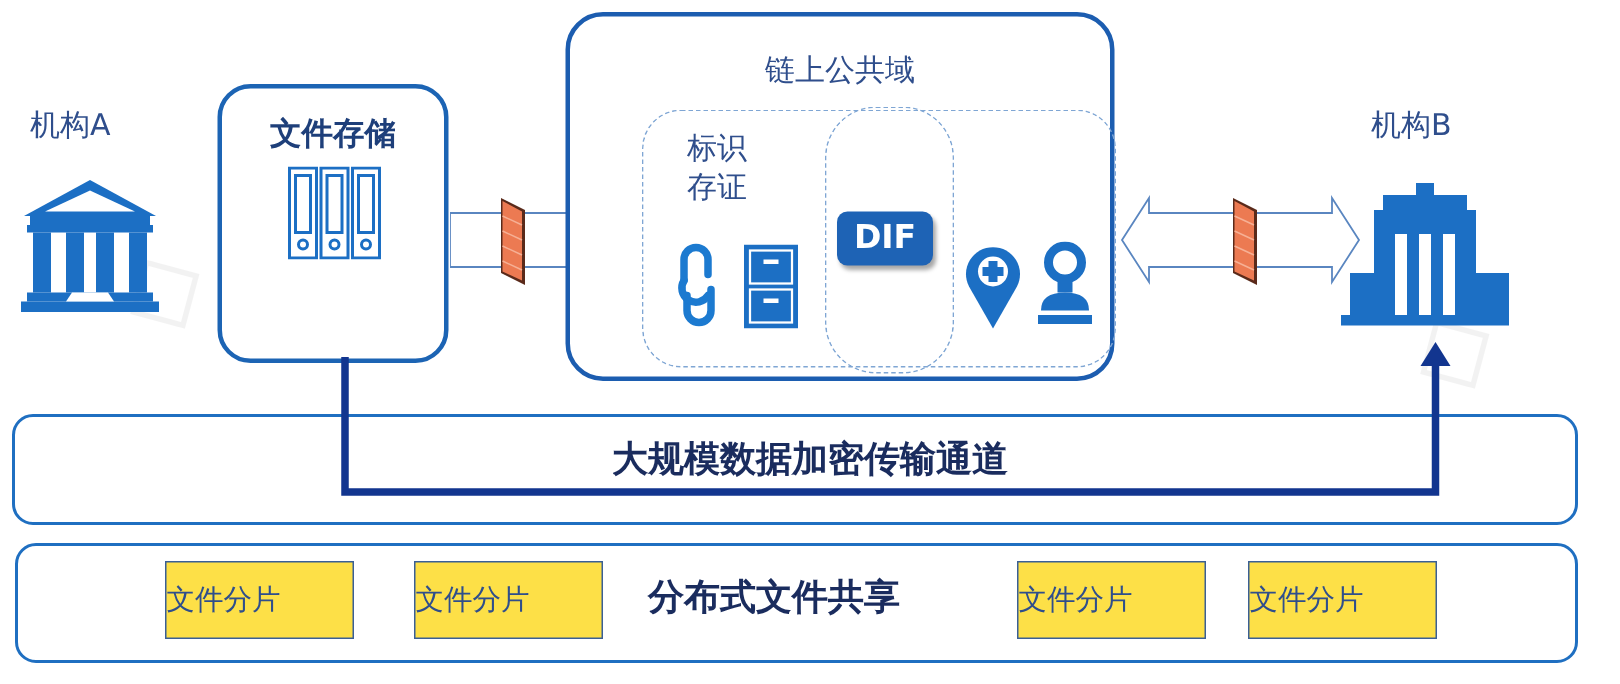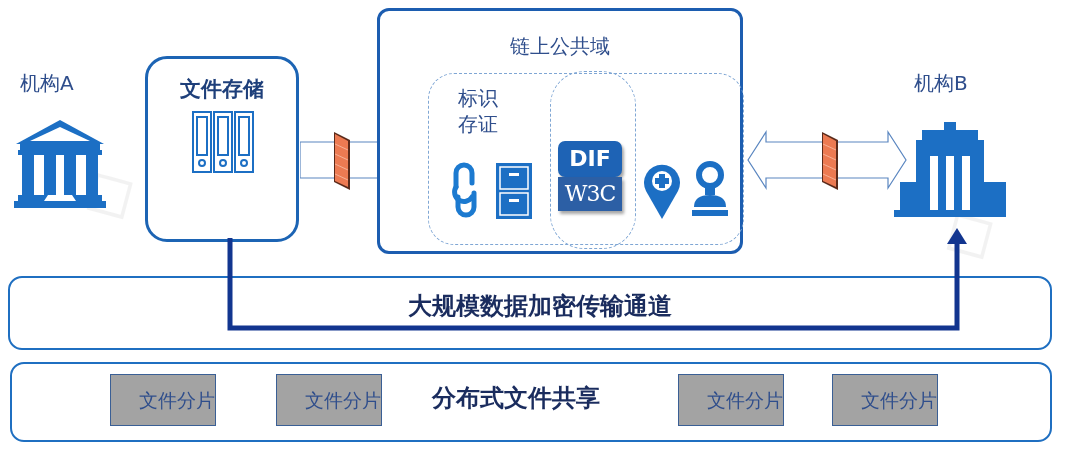--- a/index.html
+++ b/index.html
@@ -3,32 +3,32 @@
 <meta charset="utf-8">
 <style>
   html, body { margin:0; padding:0; }
   body { width:1080px; height:456px; position:relative; background:#ffffff; overflow:hidden;
          font-family: "DejaVu Sans", "Liberation Sans", sans-serif; color:#2b4a8a; }
   .abs { position:absolute; }
   .label-inst { font-size:20px; color:#2f4e8c; }
   .storage-box { left:145px; top:56px; width:154px; height:186px; border:3px solid #1c64b4; border-radius:22px; box-sizing:border-box; background:#fff; }
   .storage-title { left:0; width:100%; top:16px; text-align:center; font-size:21px; font-weight:bold; color:#1e3f7a; }
   .storage-desc { left:14px; top:126px; font-size:14px; line-height:18px; color:#2d4d8a; }
-  .chain-box { left:377px; top:8px; width:366px; height:246px; border:3px solid #1c5db0; border-radius:12px; box-sizing:border-box; background:#fff; }
+  .chain-box { left:377px; top:8px; width:366px; height:246px; border:3px solid #1c5db0; border-radius:25px; box-sizing:border-box; background:#fff; }
   .chain-title { left:0; width:100%; top:22px; text-align:center; font-size:20px; color:#2f4e8c; }
   .dash-outer { left:48px; top:62px; width:316px; height:172px; border:1.5px dashed #7fa6d4; border-radius:26px; box-sizing:border-box; }
   .dash-mid { left:170px; top:60px; width:86px; height:178px; border:1.5px dashed #7fa6d4; border-radius:34px; box-sizing:border-box; }
   .zone-label { font-size:20px; line-height:26px; color:#2f4e8c; text-align:center; }
   .dif-badge { left:178px; top:90px; width:64px; height:36px; background:#1e63b5; border-radius:7px; color:#fff; font-weight:bold; font-size:22px; text-align:center; line-height:36px; box-shadow:2px 3px 3px rgba(0,0,0,0.35);margin-top:40px; }
   .w3c-badge { left:178px; top:166px; width:64px; height:34px; background:#2c5fa5; color:#fff; font-size:22px; text-align:center; line-height:34px; font-family:"DejaVu Serif", serif; box-shadow:2px 3px 3px rgba(0,0,0,0.35); letter-spacing:-1px; }
   .band { border:2.5px solid #1f6fc1; border-radius:14px; box-sizing:border-box; background:#fff; }
   .band1 { left:8px; top:276px; width:1044px; height:74px; }
   .band2 { left:10px; top:362px; width:1042px; height:80px; }
   .band1-title { left:0; width:100%; top:290px; text-align:center; font-size:24px; font-weight:bold; color:#1a2c5e; }
-  .shard { border:1.5px solid #3a5f95; box-sizing:border-box; width:106px; height:52px; top:374px; text-align:right; line-height:50px; font-size:19px; color:#2f4e8c; background:#a3a3a3; }
+  .shard { border:1.5px solid #3a5f95; box-sizing:border-box; width:126px; height:52px; top:374px; text-align:left; line-height:50px; font-size:19px; color:#2f4e8c; background:#fde047; }
   .band2-title { left:432px; top:382px; font-size:24px; font-weight:bold; color:#1a2c5e; }
   .wm { color:rgba(0,0,0,0.05); font-size:70px; font-weight:bold; transform:rotate(-30deg); }
 </style>
 </head>
 <body>
 
 <div class="abs wm" style="left:80px;top:150px;">◇</div>
 <div class="abs wm" style="left:940px;top:190px;">◇</div>
 
 <div class="abs label-inst" style="left:20px;top:70px;">机构A</div>
@@ -95,21 +95,20 @@
   </svg>
   <svg class="abs" style="left:116px;top:152px;" width="36" height="56" viewBox="0 0 36 56">
     <rect x="0" y="0" width="36" height="56" fill="#1c6fc4"></rect>
     <rect x="4" y="4" width="28" height="22" fill="none" stroke="#fff" stroke-width="1.5"></rect>
     <rect x="4" y="30" width="28" height="22" fill="none" stroke="#fff" stroke-width="1.5"></rect>
     <rect x="13" y="10" width="10" height="3" fill="#fff"></rect>
     <rect x="13" y="36" width="10" height="3" fill="#fff"></rect>
   </svg>
 
   <div class="abs dif-badge">DIF</div>
-  <div class="abs w3c-badge">W3C</div>
 
   <svg class="abs" style="left:262px;top:150px;" width="40" height="60" viewBox="0 0 40 60">
     <path d="M20,58 L4,30 A18,18 0 1 1 36,30 Z" fill="#1c6fc4"></path>
     <circle cx="20" cy="20" r="10" fill="#fff"></circle>
     <rect x="17" y="13" width="6" height="14" fill="#1c6fc4"></rect>
     <rect x="13" y="17" width="14" height="6" fill="#1c6fc4"></rect>
   </svg>
   <svg class="abs" style="left:310px;top:150px;" width="40" height="58" viewBox="0 0 40 58">
     <circle cx="20" cy="14" r="11" fill="none" stroke="#1c6fc4" stroke-width="6"></circle>
     <rect x="15" y="24" width="10" height="10" fill="#1c6fc4"></rect>

